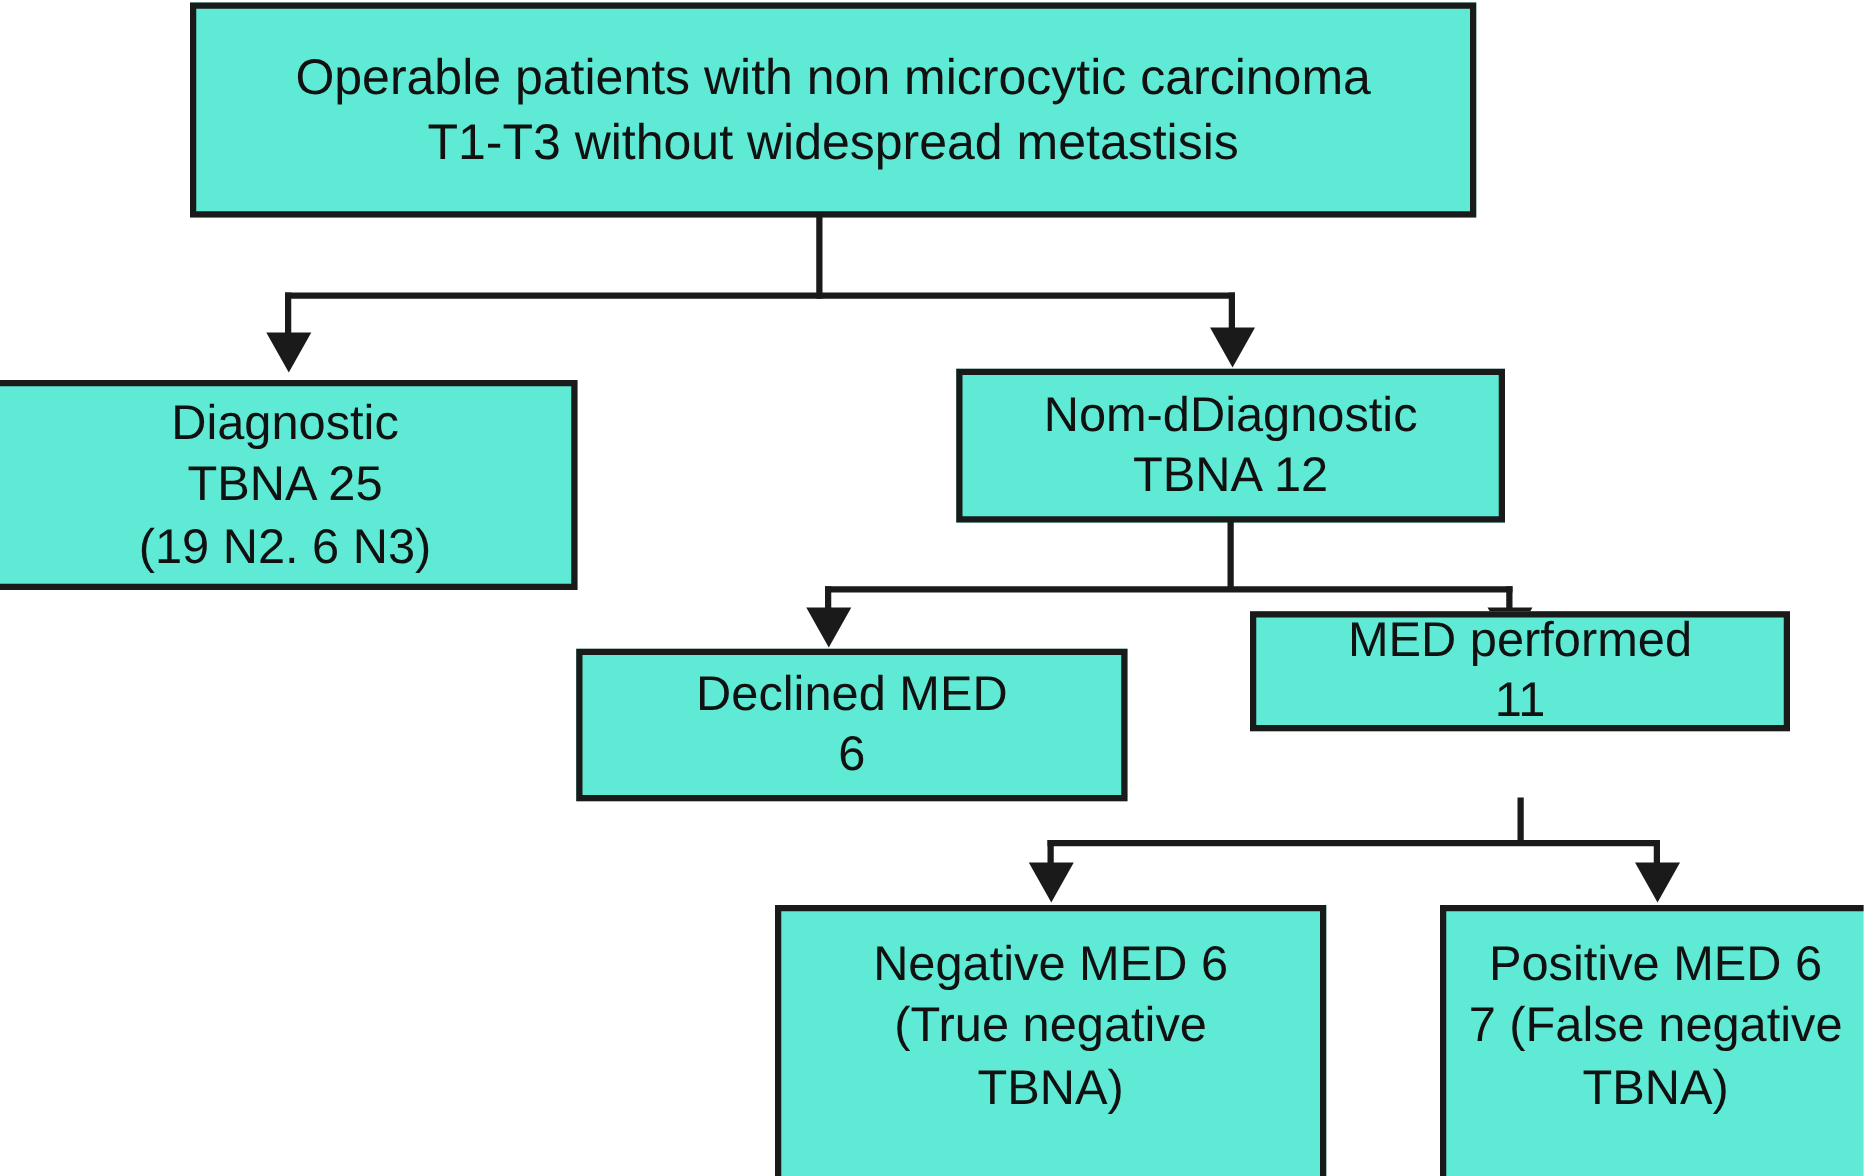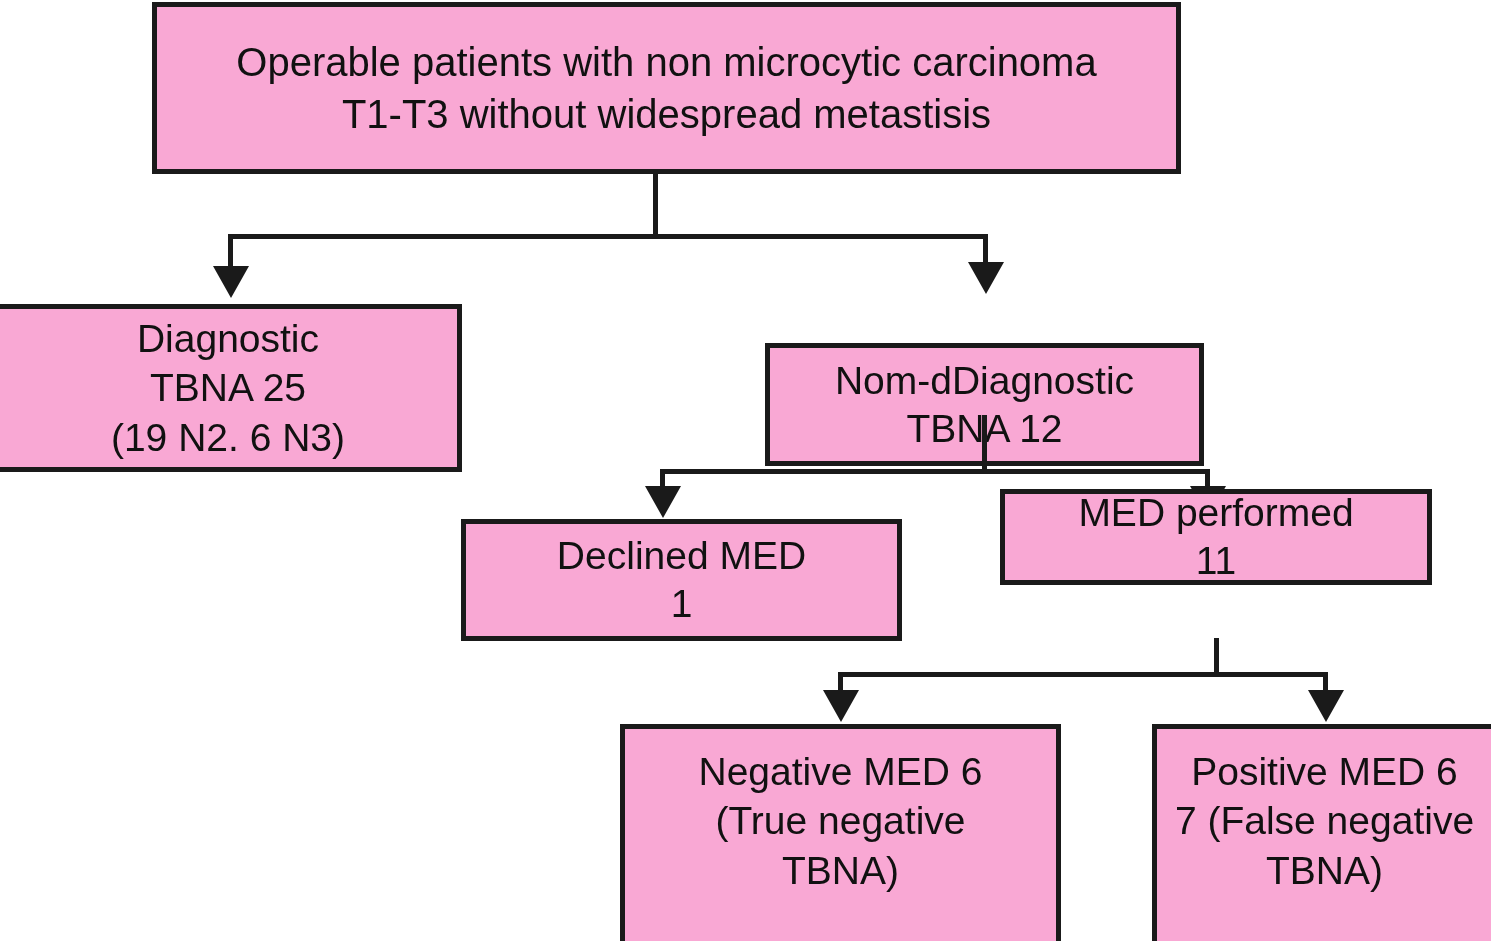--- a/index.html
+++ b/index.html
@@ -12,42 +12,42 @@
     width: 1491px;
     height: 941px;
     background: #ffffff;
     overflow: hidden;
     font-family: "Liberation Sans", sans-serif;
   }
   .node {
     position: absolute;
     box-sizing: border-box;
     border: 5px solid #1a1a1a;
-    background: #f9a8d4;
+    background: #5eead4;
     display: flex;
     align-items: center;
     justify-content: center;
     text-align: center;
     color: #111111;
     line-height: 1.18;
     font-weight: 400;
   }
   .node .txt {
     display: block;
     white-space: pre-line;
     padding: 0 6px;
   }
   
   #node-root      { left: 152px; top: 2px;   width: 1029px; height: 172px; font-size: 40px; }
   #node-root .txt { line-height: 1.30; }
 
   #node-diagnostic      { left: -6px;  top: 304px; width: 468px;  height: 168px; font-size: 39px; }
   #node-diagnostic .txt { line-height: 1.26; }
 
-  #node-nondiagnostic      { left: 765px; top: 295px; width: 439px; height: 123px; font-size: 39px; margin-top: 48px; }
+  #node-nondiagnostic      { left: 765px; top: 295px; width: 439px; height: 123px; font-size: 39px; }
   #node-nondiagnostic .txt { line-height: 1.22; }
 
   #node-declined      { left: 461px; top: 519px; width: 441px; height: 122px; font-size: 39px; }
   #node-declined .txt { line-height: 1.22; }
 
   #node-med-performed      { left: 1000px; top: 489px; width: 432px; height: 96px; font-size: 39px; }
   #node-med-performed .txt { line-height: 1.22; }
 
   #node-negative-med      { left: 620px;  top: 724px; width: 441px; height: 222px; font-size: 39px; }
   #node-negative-med .txt { line-height: 1.26; position: relative; top: -14px; }
@@ -126,21 +126,21 @@
 
   <div class="conn conn-v" id="c2-stem"></div>
   <div class="conn conn-h" id="c2-bar"></div>
   <div class="conn conn-v" id="c2-left-v"></div>
   <div class="conn conn-v" id="c2-right-v"></div>
   <div class="arrow" id="c2-left-arrow"></div>
   <div class="arrow" id="c2-right-arrow"></div>
 
   <div class="node" id="node-declined">
     <span class="txt">Declined MED
-1</span>
+6</span>
   </div>
 
   <div class="node" id="node-med-performed">
     <span class="txt">MED performed
 11</span>
   </div>
 
   <div class="conn conn-v" id="c3-stem"></div>
   <div class="conn conn-h" id="c3-bar"></div>
   <div class="conn conn-v" id="c3-left-v"></div>

